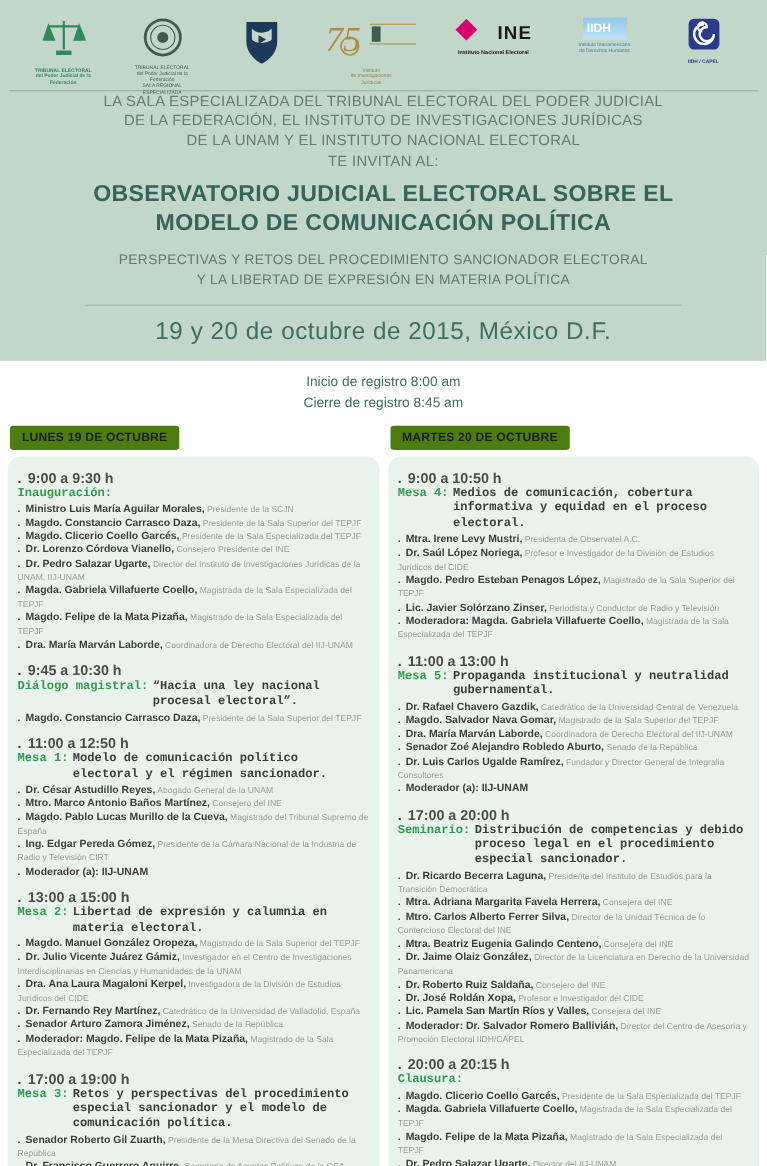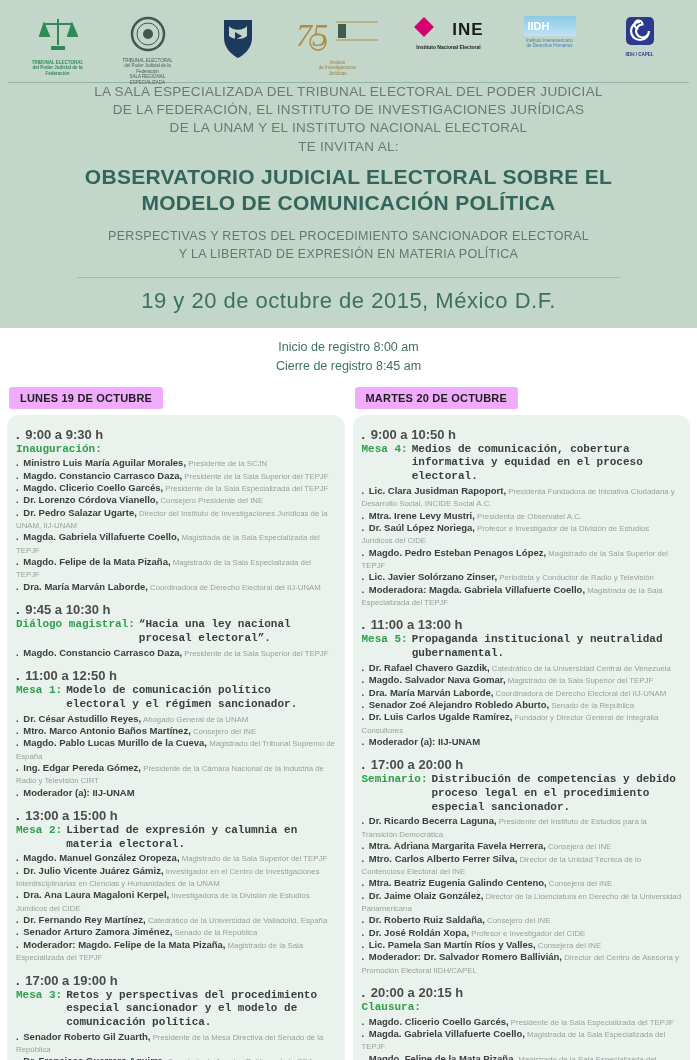--- a/index.html
+++ b/index.html
@@ -11,36 +11,36 @@
   .logos { display:flex; justify-content:center; align-items:flex-start; gap:26px; height:56px; margin-top:2px; }
   .logo { display:flex; flex-direction:column; align-items:center; width:64px; }
   .logo .cap { font-size:4.5px; line-height:1.2; white-space:pre-line; margin-top:2px; }
   .cap-green { color:#2e8a57; font-weight:bold; }
   .cap-dark { color:#4a5d52; }
   .cap-tan { color:#9a7f3f; }
   .cap-blue { color:#3f7fb5; }
   .cap-navy { color:#2b3a8c; font-weight:bold; }
   .ine-word { font-weight:900; font-size:17px; color:#1a1a1a; letter-spacing:1px; line-height:1; }
   .ine-row { display:flex; align-items:center; gap:17px; }
-  .iidh-box { width:52px; height:20px; background:linear-gradient(180deg,#8ec9e8,#bfe2f4); display:flex; align-items:center; padding-left:4px; }
+  .iidh-box { width:40px; height:20px; background:linear-gradient(180deg,#8ec9e8,#bfe2f4); display:flex; align-items:center; padding-left:4px; }
   .iidh-box span { color:#ffffff; font-weight:bold; font-size:11px; }
   .band-rule { border:none; border-top:1px solid #93b3a4; margin:10px 8px 0; }
   .invite { margin-top:0; font-size:13.5px; line-height:1.35; color:#6a7a73; white-space:pre-line; letter-spacing:.3px; }
   .main-title { margin-top:8px; font-size:21px; font-weight:bold; color:#33655a; line-height:1.25; white-space:pre-line; letter-spacing:.3px; }
   .subtitle { margin-top:12px; font-size:12.5px; color:#67766f; line-height:1.4; white-space:pre-line; letter-spacing:.3px; }
   .date-rule { border:none; border-top:1px solid #9dbcae; width:78%; margin:14px auto 10px; }
   .event-date { font-size:22px; color:#3e6f63; letter-spacing:.5px;text-align:center; }
 
   
   .registration { text-align:center; margin-top:10px; font-size:12.5px; color:#3e6f63; line-height:1.45; white-space:pre-line; }
 
   
   .columns { display:flex; gap:8px; padding:0 7px; margin-top:12px; align-items:stretch; }
   .day-col { width:50%; display:flex; flex-direction:column; }
-  .day-pill { display:inline-block; align-self:flex-start; background:#f0abfc; color:#1d1d1d; font-weight:bold; font-size:11px; padding:5px 11px; border-radius:3px; margin-left:2px; letter-spacing:.2px; }
+  .day-pill { display:inline-block; align-self:flex-start; background:#4d7c0f; color:#1d1d1d; font-weight:bold; font-size:11px; padding:5px 11px; border-radius:3px; margin-left:2px; letter-spacing:.2px; }
   .day-card { background:#e9f2ec; border-radius:12px; padding:12px 9px 10px; margin-top:6px; flex:1; }
   .session { margin-bottom:9px; }
   .time { font-size:13px; font-weight:bold; color:#4c4c4c; margin-bottom:1px; }
   .heading { display:flex; gap:4px; align-items:flex-start; margin-bottom:1px;font-family:Liberation Mono, monospace; }
   .label { color:#2f9e4c; font-weight:bold; font-size:11px; white-space:nowrap; line-height:1.25; }
   .stitle { color:#3d3d3d; font-weight:bold; font-size:11px; line-height:1.25; }
   .speaker { font-size:9.5px; line-height:1.3; }
   .bullet { font-weight:bold; color:#3d3d3d; margin-right:2px; }
   .sname { font-weight:bold; color:#3d3d3d; }
   .srole { font-size:7.8px; color:#999f9b; }
@@ -224,21 +224,20 @@
       </div>
     <div class="day-col">
         <div class="day-pill">MARTES 20 DE OCTUBRE</div>
         <div class="day-card">
           <div class="session">
             <div class="time"><span class="bullet">. </span>9:00 a 10:50 h</div>
             <div class="heading">
               <span class="label">Mesa 4:</span>
               <div class="stitle">Medios de comunicación, cobertura informativa y equidad en el proceso electoral.</div>
             </div>
-            <div class="speaker"><span class="bullet">. </span><span class="sname">Lic. Clara Jusidman Rapoport,</span><span class="srole"> Presidenta Fundadora de Iniciativa Ciudadana y Desarrollo Social, INCIDE Social A.C.</span></div>
             <div class="speaker"><span class="bullet">. </span><span class="sname">Mtra. Irene Levy Mustri,</span><span class="srole"> Presidenta de Observatel A.C.</span></div>
             <div class="speaker"><span class="bullet">. </span><span class="sname">Dr. Saúl López Noriega,</span><span class="srole"> Profesor e Investigador de la División de Estudios Jurídicos del CIDE</span></div>
             <div class="speaker"><span class="bullet">. </span><span class="sname">Magdo. Pedro Esteban Penagos López,</span><span class="srole"> Magistrado de la Sala Superior del TEPJF</span></div>
             <div class="speaker"><span class="bullet">. </span><span class="sname">Lic. Javier Solórzano Zinser,</span><span class="srole"> Periodista y Conductor de Radio y Televisión</span></div>
             <div class="speaker"><span class="bullet">. </span><span class="sname">Moderadora: Magda. Gabriela Villafuerte Coello,</span><span class="srole"> Magistrada de la Sala Especializada del TEPJF</span></div>
           </div>
           <div class="session">
             <div class="time"><span class="bullet">. </span>11:00 a 13:00 h</div>
             <div class="heading">
               <span class="label">Mesa 5:</span>

